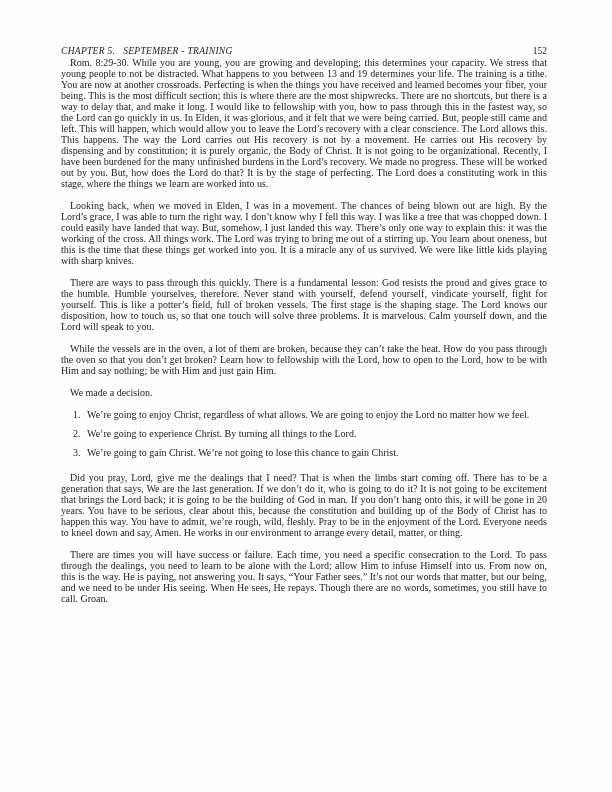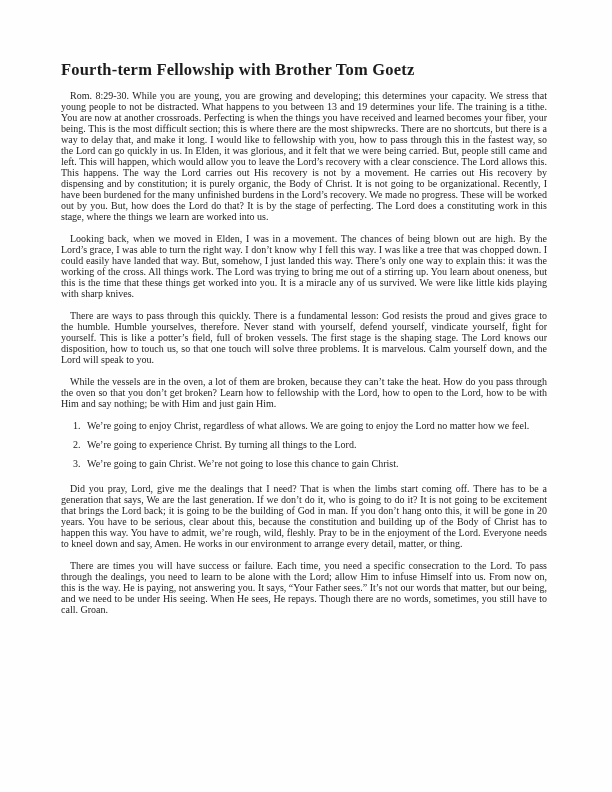--- a/index.html
+++ b/index.html
@@ -66,31 +66,35 @@
   .list-text {
     flex: 1;
     text-align: justify;
   }
 </style>
 </head>
 <body>
 
 <div class="page">
 
+  <div class="running-header">
+    <span class="header-chapter">CHAPTER 5.   SEPTEMBER - TRAINING</span>
+    <span class="header-pagenum">152</span>
+  </div>
 
-  <h1 class="page-title">Fourth-term Fellowship with Brother Tom Goetz</h1>
 
   <p class="body-par">Rom. 8:29-30. While you are young, you are growing and developing; this determines your capacity. We stress that young people to not be distracted. What happens to you between 13 and 19 determines your life. The training is a tithe. You are now at another crossroads. Perfecting is when the things you have received and learned becomes your fiber, your being. This is the most difficult section; this is where there are the most shipwrecks. There are no shortcuts, but there is a way to delay that, and make it long. I would like to fellowship with you, how to pass through this in the fastest way, so the Lord can go quickly in us. In Elden, it was glorious, and it felt that we were being carried. But, people still came and left. This will happen, which would allow you to leave the Lord’s recovery with a clear conscience. The Lord allows this. This happens. The way the Lord carries out His recovery is not by a movement. He carries out His recovery by dispensing and by constitution; it is purely organic, the Body of Christ. It is not going to be organizational. Recently, I have been burdened for the many unfinished burdens in the Lord’s recovery. We made no progress. These will be worked out by you. But, how does the Lord do that? It is by the stage of perfecting. The Lord does a constituting work in this stage, where the things we learn are worked into us.</p>
 
   <p class="body-par">Looking back, when we moved in Elden, I was in a movement. The chances of being blown out are high. By the Lord’s grace, I was able to turn the right way. I don’t know why I fell this way. I was like a tree that was chopped down. I could easily have landed that way. But, somehow, I just landed this way. There’s only one way to explain this: it was the working of the cross. All things work. The Lord was trying to bring me out of a stirring up. You learn about oneness, but this is the time that these things get worked into you. It is a miracle any of us survived. We were like little kids playing with sharp knives.</p>
 
   <p class="body-par">There are ways to pass through this quickly. There is a fundamental lesson: God resists the proud and gives grace to the humble. Humble yourselves, therefore. Never stand with yourself, defend yourself, vindicate yourself, fight for yourself. This is like a potter’s field, full of broken vessels. The first stage is the shaping stage. The Lord knows our disposition, how to touch us, so that one touch will solve three problems. It is marvelous. Calm yourself down, and the Lord will speak to you.</p>
 
   <p class="body-par">While the vessels are in the oven, a lot of them are broken, because they can’t take the heat. How do you pass through the oven so that you don’t get broken? Learn how to fellowship with the Lord, how to open to the Lord, how to be with Him and say nothing; be with Him and just gain Him.</p>
 
+  <p class="body-par">We made a decision.</p>
 
   <div class="decision-list">
     <div class="list-item">
       <span class="list-num">1.</span>
       <span class="list-text">We’re going to enjoy Christ, regardless of what allows. We are going to enjoy the Lord no matter how we feel.</span>
     </div>
     <div class="list-item">
       <span class="list-num">2.</span>
       <span class="list-text">We’re going to experience Christ. By turning all things to the Lord.</span>
     </div>

